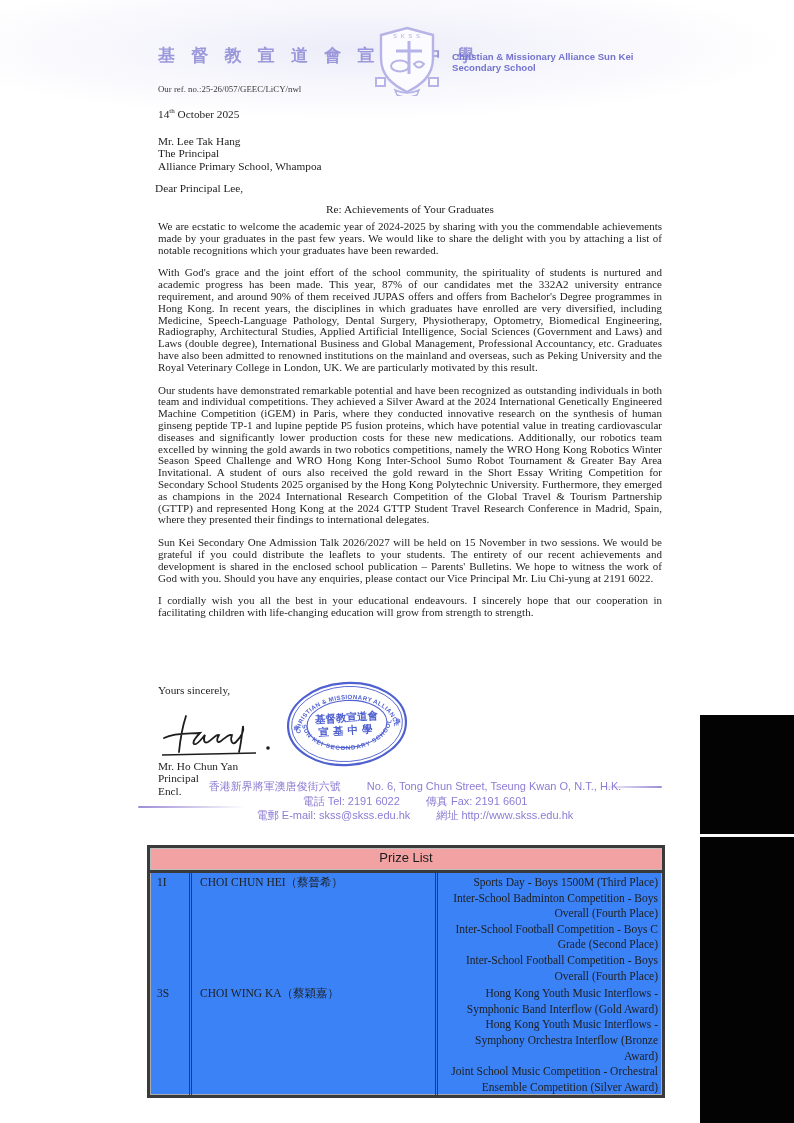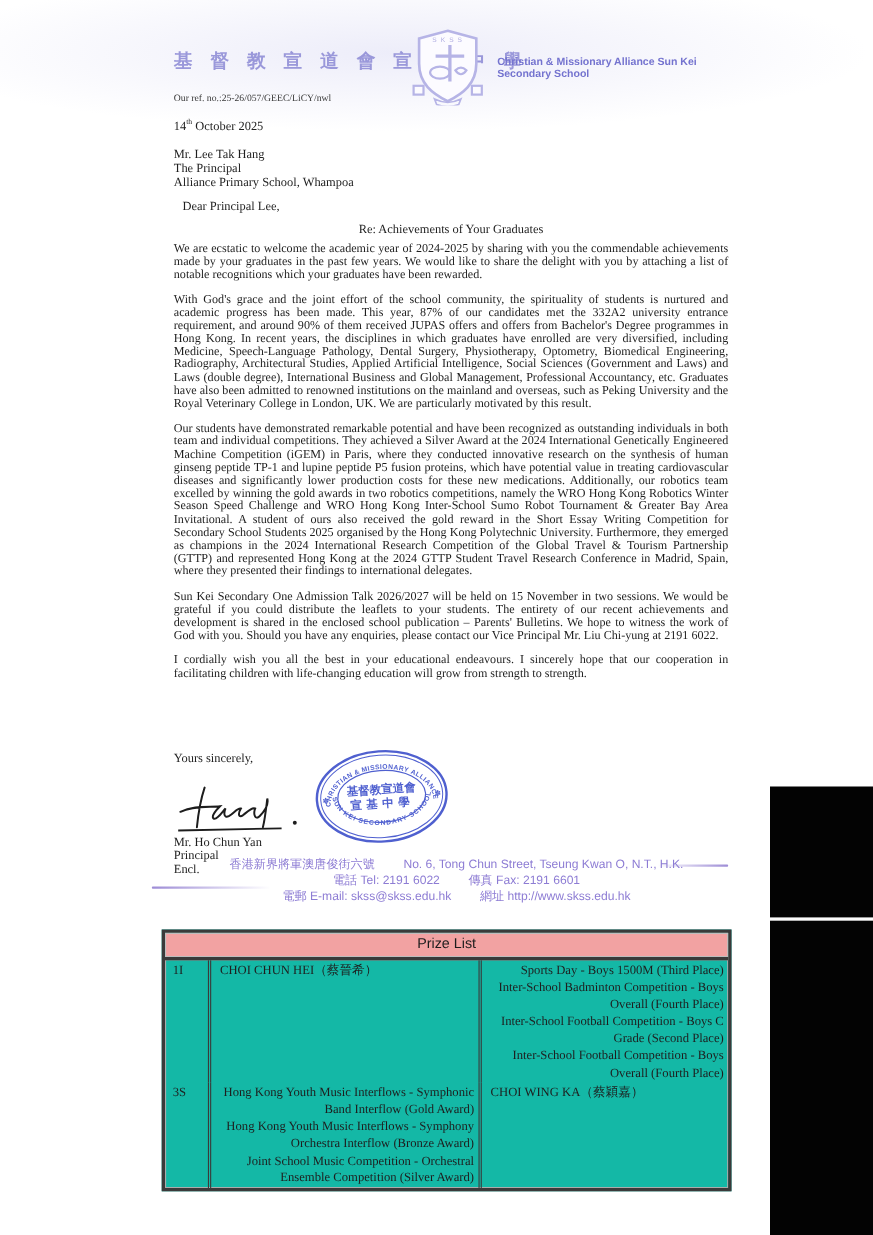--- a/index.html
+++ b/index.html
@@ -15,21 +15,21 @@
   .zh-title{position:absolute;left:158px;top:44px;font-size:17px;font-weight:bold;
     letter-spacing:6px;color:#9a98da;white-space:nowrap;font-family:"Liberation Serif",serif;}
   .en-title{position:absolute;left:452px;top:51px;width:212px;font-size:9.6px;font-weight:bold;
     color:#7473cf;font-family:"Liberation Sans",sans-serif;line-height:11px;}
   .logo{position:absolute;left:369px;top:24px;width:76px;height:72px;}
   .ref-line{position:absolute;left:158px;top:84px;font-size:8.8px;color:#3a3a3a;}
   
   .date{position:absolute;left:158px;top:107px;font-size:11.3px;}
   .date sup{font-size:7px;}
   .recipient{position:absolute;left:158px;top:135px;font-size:11.3px;line-height:12.4px;}
-  .salutation{position:absolute;left:166px;top:182px;font-size:11.3px;}
+  .salutation{position:absolute;left:155px;top:182px;font-size:11.3px;}
   .subject{position:absolute;left:158px;top:203px;width:504px;text-align:center;font-size:11.3px;}
   .body-text{position:absolute;left:158px;top:221px;width:504px;}
   .body-text p{margin:0 0 11px 0;font-size:11px;line-height:11.8px;text-align:justify;}
   .closing{position:absolute;left:158px;top:684px;font-size:11.3px;}
   .signature{position:absolute;left:156px;top:708px;width:130px;height:56px;}
   .signer{position:absolute;left:158px;top:760px;font-size:11.3px;line-height:12.3px;}
   
   .seal{position:absolute;left:285px;top:681px;width:124px;height:86px;transform:rotate(-4deg);opacity:.92;}
   
   .footer{position:absolute;left:175px;top:779px;width:480px;text-align:center;
@@ -37,21 +37,21 @@
   .footer .gap{display:inline-block;width:26px;}
   .swoosh-left{position:absolute;left:138px;top:806px;width:108px;height:2px;
     background:linear-gradient(to right,#9d8cd6,rgba(157,140,214,0));border-radius:2px;}
   .swoosh-right{position:absolute;left:598px;top:786px;width:64px;height:2px;
     background:linear-gradient(to left,#9d8cd6,rgba(157,140,214,0));border-radius:2px;}
   
   .scan-band{position:absolute;left:700px;top:715px;width:94px;height:408px;background:#030303;}
   .scan-band-gap{position:absolute;left:700px;top:834px;width:94px;height:3px;background:#fbfbfb;}
   
   .prize{position:absolute;left:147px;top:845px;width:518px;border:3px solid #3a3a3a;
-    box-shadow:inset 0 0 0 1px #ababab;background:#14b8a6;box-sizing:border-box;}
+    box-shadow:inset 0 0 0 1px #ababab;background:#3b82f6;box-sizing:border-box;}
   .prize-header{height:20px;background:#f2a2a2;border-bottom:3px solid #3a3a3a;
     box-shadow:inset 0 0 0 1px #bdbdbd;
     font-family:"Liberation Sans",sans-serif;font-size:13px;color:#1c1c1c;
     text-align:center;padding-top:2px;box-sizing:content-box;}
   .prize-body{display:grid;grid-template-columns:39px 246px 1fr;}
   .cell{box-sizing:border-box;font-size:11.5px;line-height:15.6px;}
   .cell.cls{padding:2px 2px 0 7px;}
   .cell.name{border-left:3px double #3a3a3a;display:flex;justify-content:flex-start;
     align-items:flex-start;padding:2px 10px 0 8px;}
   .cell.awards{border-left:3px double #3a3a3a;padding:2px 4px 0 6px;text-align:right;}
@@ -169,24 +169,24 @@
         <span>（蔡晉希）</span>
       </div>
       <div class="cell awards">
         <div>Sports Day - Boys 1500M (Third Place)</div>
         <div>Inter-School Badminton Competition - Boys Overall (Fourth Place)</div>
         <div>Inter-School Football Competition - Boys C Grade (Second Place)</div>
         <div>Inter-School Football Competition - Boys Overall (Fourth Place)</div>
       </div>
 
       <div class="cell cls row2">3S</div>
+      <div class="cell name row2">
+        <span>CHOI WING KA</span>
+        <span>（蔡穎嘉）</span>
+      </div>
       <div class="cell awards row2">
         <div>Hong Kong Youth Music Interflows - Symphonic Band Interflow (Gold Award)</div>
         <div>Hong Kong Youth Music Interflows - Symphony Orchestra Interflow (Bronze Award)</div>
         <div>Joint School Music Competition - Orchestral Ensemble Competition (Silver Award)</div>
-      </div>
-      <div class="cell name row2">
-        <span>CHOI WING KA</span>
-        <span>（蔡穎嘉）</span>
       </div>
     </div>
   </div>
 </div>
 
 </body></html>

